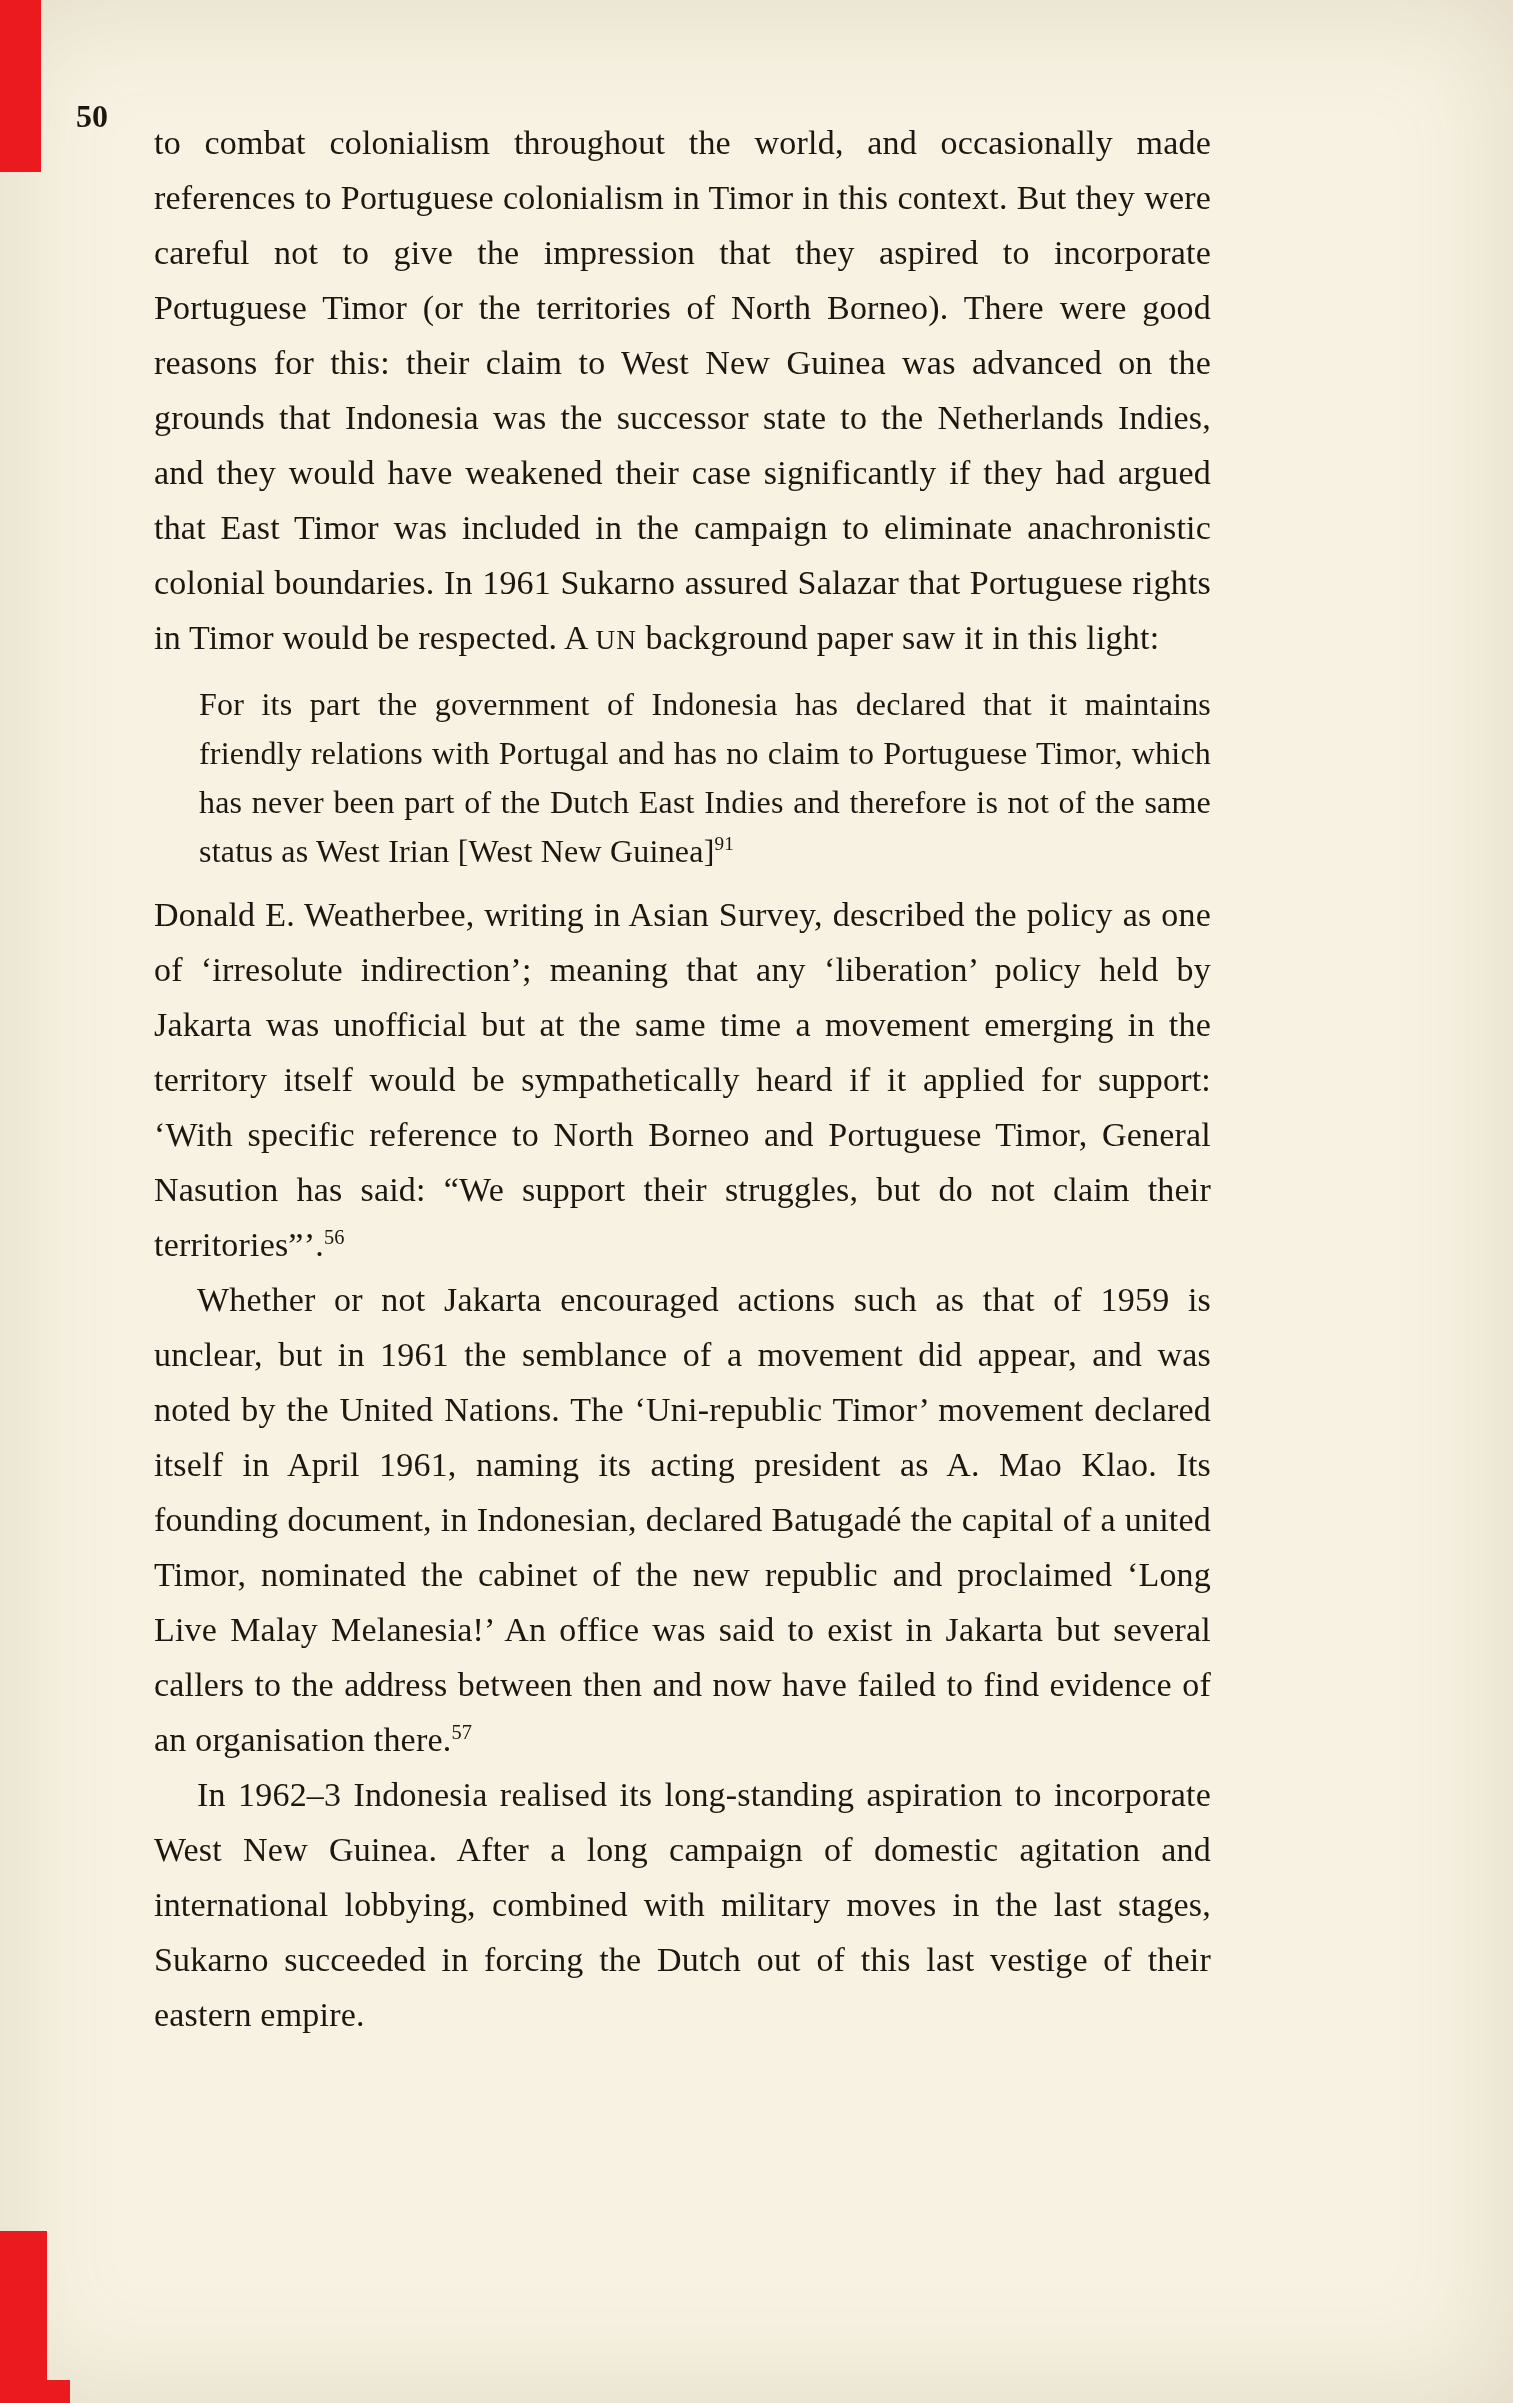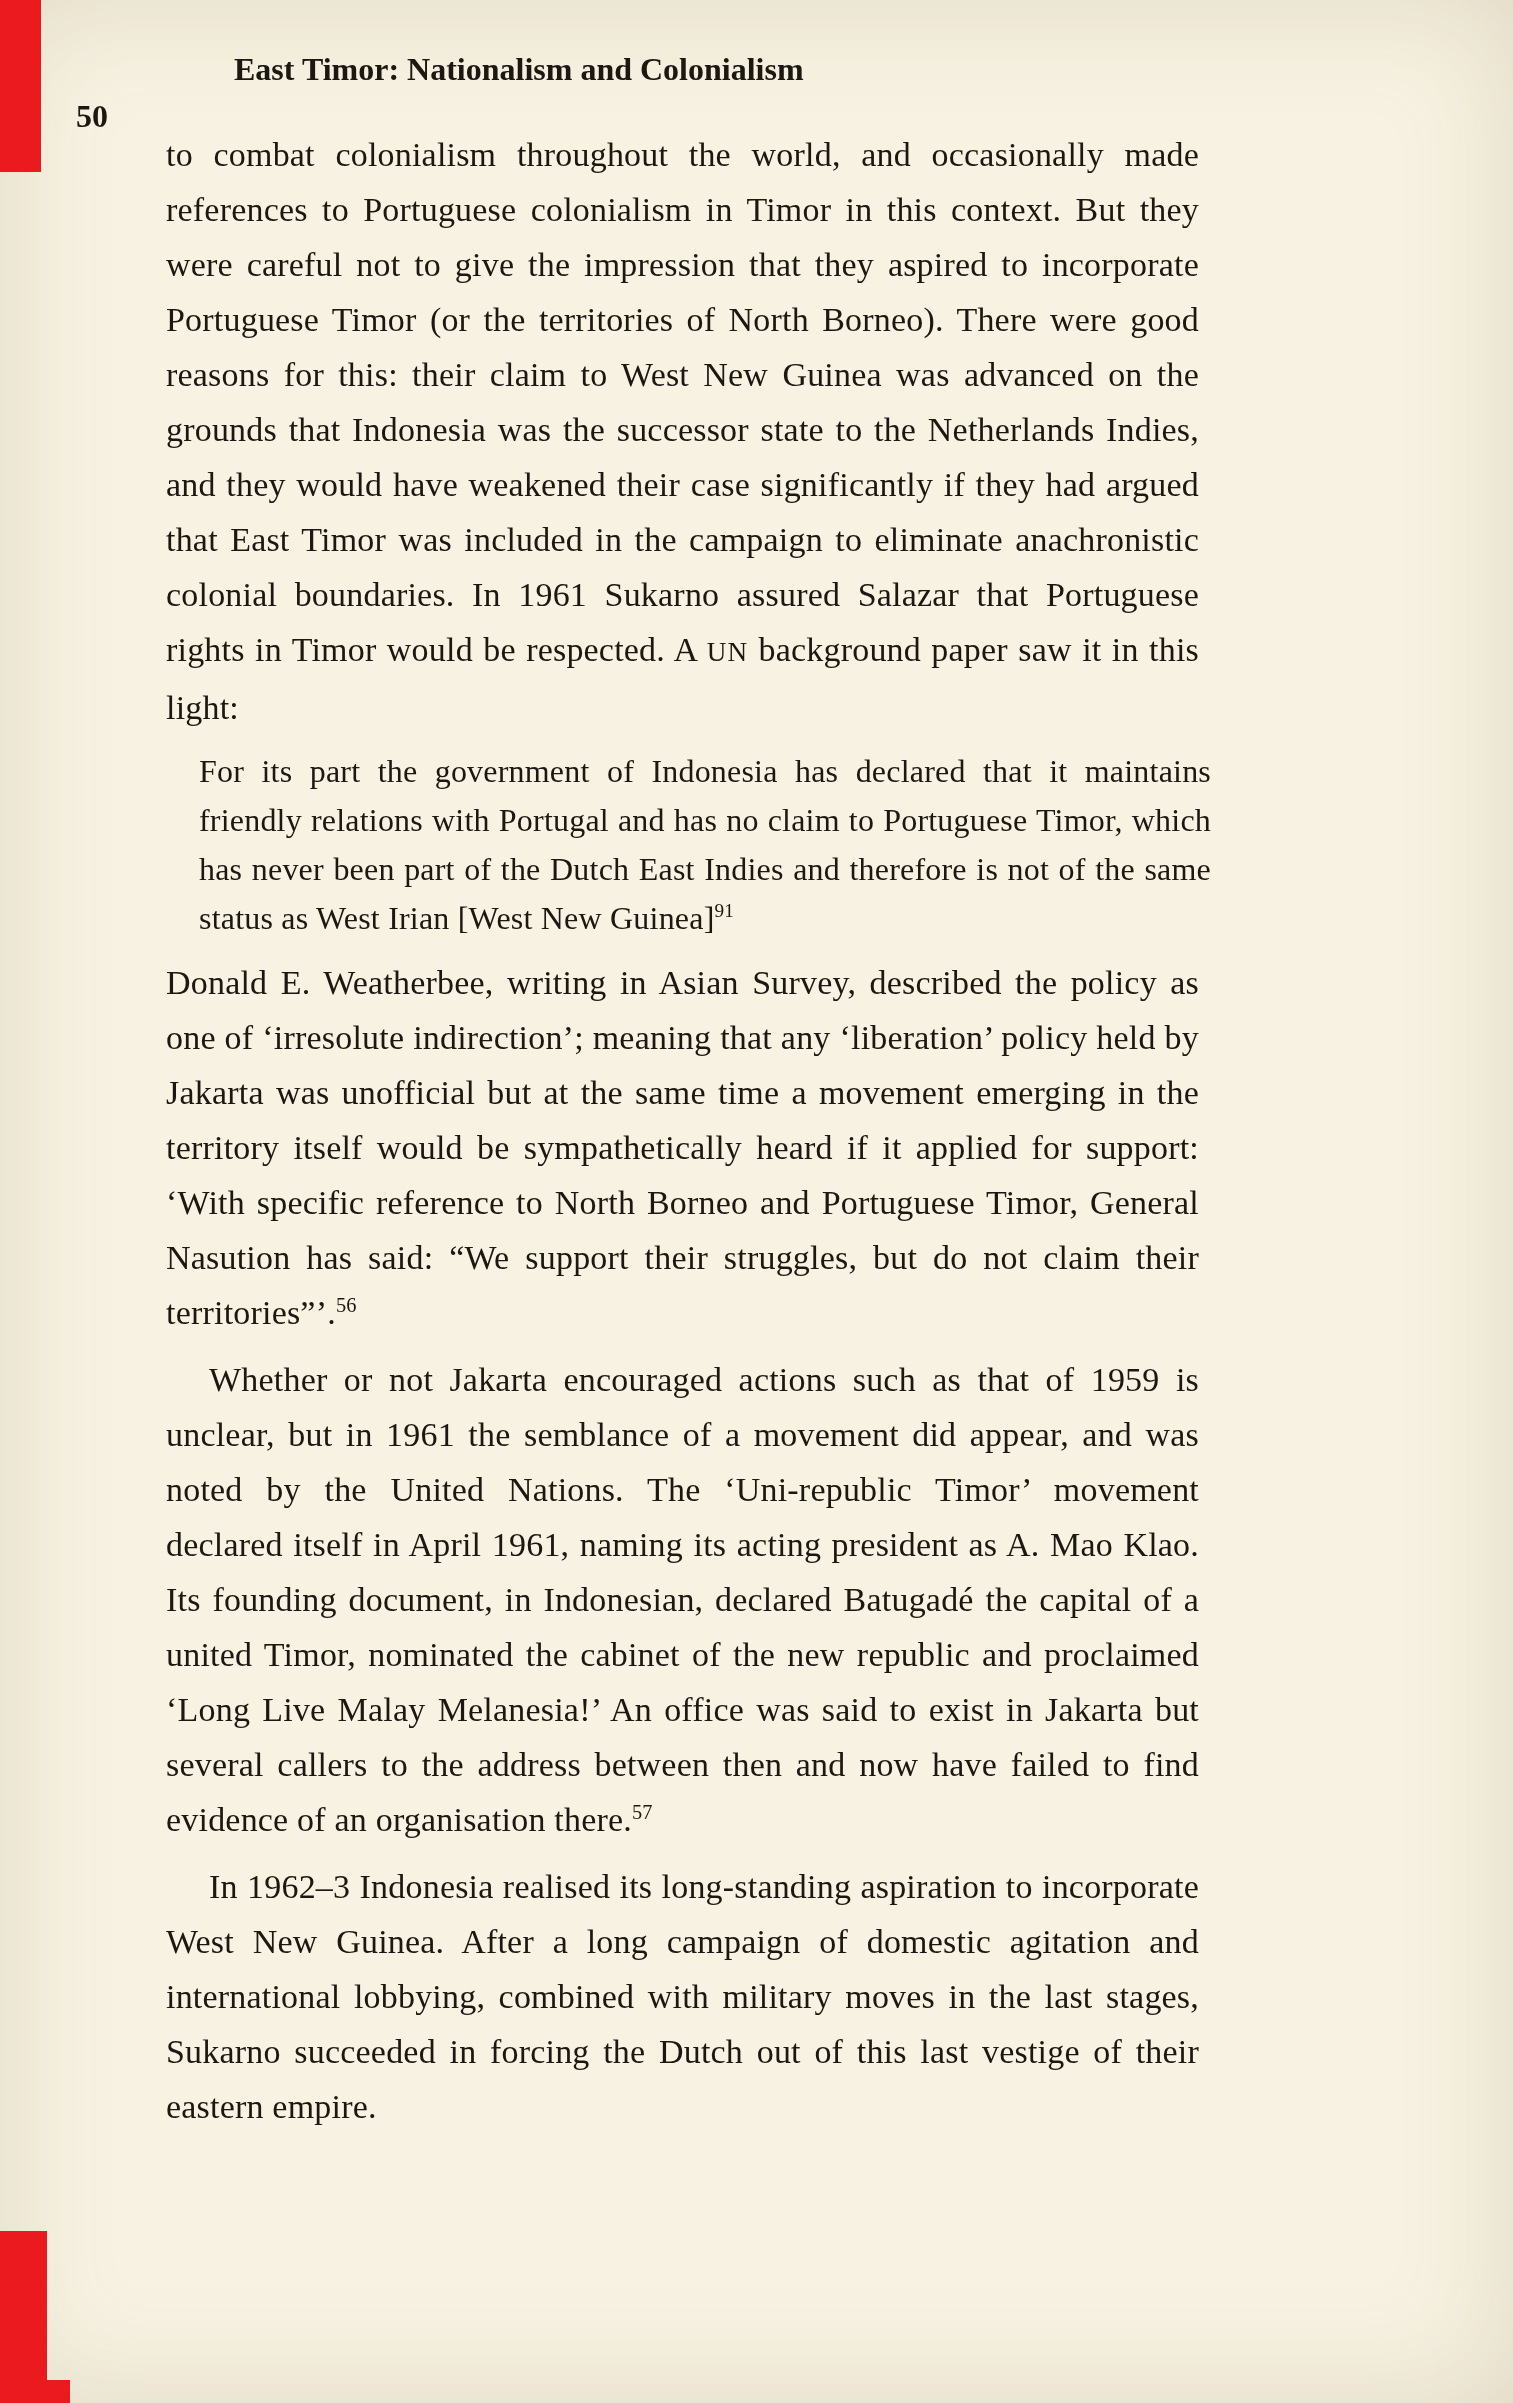--- a/index.html
+++ b/index.html
@@ -63,21 +63,21 @@
     position: absolute;
     left: 154px;
     top: 115px;
     width: 1057px;
     font-size: 34px;
     line-height: 55px;
     text-align: justify;
     letter-spacing: 0.2px;
   }
   .text-block p {
-    margin: 12px;
+    margin: 0;
   }
   .text-block p.indent {
     text-indent: 43px;
   }
   .text-block p.quote {
     margin: 11.7px 0 11.7px 45px;
     font-size: 32px;
     line-height: 49px;
   }
   .italic {
@@ -96,21 +96,20 @@
 <body style="background: rgb(247, 242, 226); color: rgb(28, 23, 16);">
 
 <div class="paper-vignette"></div>
 
 <div class="red-edge top"></div>
 <div class="red-edge bottom"></div>
 <div class="red-edge bottom-foot"></div>
 
 <div class="page-header">
   <span class="page-number">50</span>
-  <span class="running-title">East Timor: Nationalism and Colonialism</span>
 </div>
 
 <div class="text-block">
     <p class="body"><span>to combat colonialism throughout the world, and occasionally made references to Portuguese colonialism in Timor in this context. But they were careful not to give the impression that they aspired to incorporate Portuguese Timor (or the territories of North Borneo). There were good reasons for this: their claim to West New Guinea was advanced on the grounds that Indonesia was the successor state to the Netherlands Indies, and they would have weakened their case significantly if they had argued that East Timor was included in the campaign to eliminate anachronistic colonial boundaries. In 1961 Sukarno assured Salazar that Portuguese rights in Timor would be respected. A </span><span class="smallcaps">UN</span><span> background paper saw it in this light:</span></p>
     <p class="quote"><span>For its part the government of Indonesia has declared that it maintains friendly relations with Portugal and has no claim to Portuguese Timor, which has never been part of the Dutch East Indies and therefore is not of the same status as West Irian [West New Guinea]</span><span class="sup">91</span></p>
     <p class="body"><span>Donald E. Weatherbee, writing in </span><span class="italic">Asian Survey</span><span>, described the policy as one of ‘irresolute indirection’; meaning that any ‘liberation’ policy held by Jakarta was unofficial but at the same time a movement emerging in the territory itself would be sympathetically heard if it applied for support: ‘With specific reference to North Borneo and Portuguese Timor, General Nasution has said: “We support their struggles, but do not claim their territories”’.</span><span class="sup">56</span></p>
     <p class="body indent"><span>Whether or not Jakarta encouraged actions such as that of 1959 is unclear, but in 1961 the semblance of a movement did appear, and was noted by the United Nations. The ‘Uni-republic Timor’ movement declared itself in April 1961, naming its acting president as A. Mao Klao. Its founding document, in Indonesian, declared Batugadé the capital of a united Timor, nominated the cabinet of the new republic and proclaimed ‘Long Live Malay Melanesia!’ An office was said to exist in Jakarta but several callers to the address between then and now have failed to find evidence of an organisation there.</span><span class="sup">57</span></p>
     <p class="body indent"><span>In 1962–3 Indonesia realised its long-standing aspiration to incorporate West New Guinea. After a long campaign of domestic agitation and international lobbying, combined with military moves in the last stages, Sukarno succeeded in forcing the Dutch out of this last vestige of their eastern empire.</span></p>
   </div>
 

